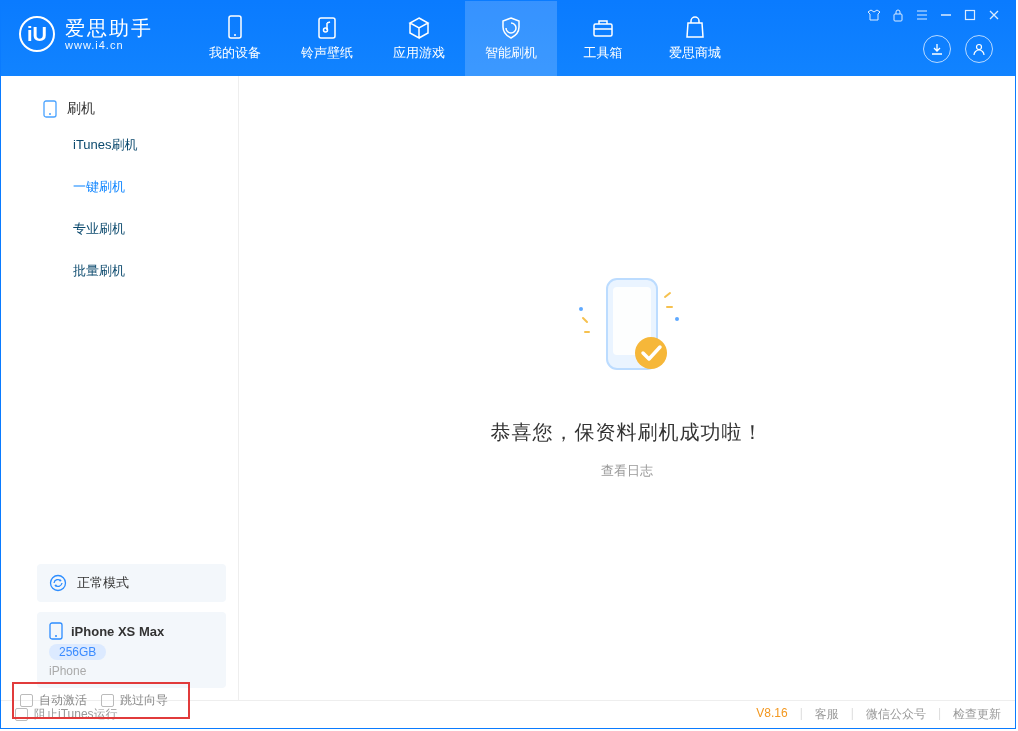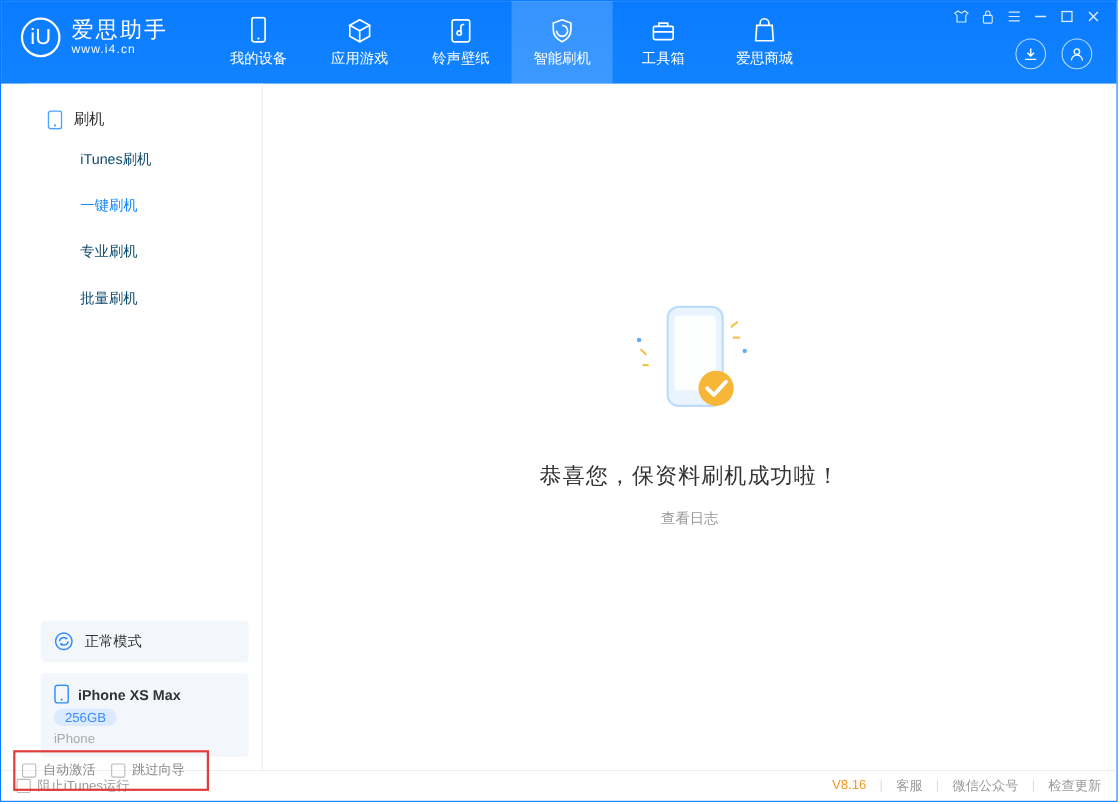--- a/index.html
+++ b/index.html
@@ -3,21 +3,21 @@
 <meta charset="utf-8">
 <style>
 * { margin: 0; padding: 0; box-sizing: border-box; font-family: "Microsoft YaHei", Arial, sans-serif; }
 body { background: #fff; width: 1018px; height: 731px; overflow: hidden; }
 
 .app-window { width: 1016px; height: 729px; border: 1px solid #0a7bff; display: flex; flex-direction: column; }
 
 
 .titlebar { height: 75px; background: linear-gradient(to bottom, #0a7bff, #1183ff); display: flex; align-items: flex-start; color: #fff; }
 .logo-area { display: flex; align-items: center; padding: 15px 18px 0 18px; }
-.logo-circle { width: 36px; height: 36px; border: 2px solid #fff; border-radius: 50%; display: flex; align-items: center; justify-content: center; font-size: 20px; font-weight: normal; margin-right: 10px; }
+.logo-circle { width: 36px; height: 36px; border: 2px solid #fff; border-radius: 50%; display: flex; align-items: center; justify-content: center; font-size: 20px; font-weight: bold; margin-right: 10px; }
 .logo-text { display: flex; flex-direction: column; }
 .logo-title { font-size: 20px; font-weight: 500; letter-spacing: 2px; line-height: 22px; }
 .logo-sub { font-size: 11px; letter-spacing: 1px; opacity: 0.95; }
 
 .nav-tabs { display: flex; height: 100%; margin-left: 18px; }
 .nav-tab { width: 92px; height: 100%; display: flex; flex-direction: column; align-items: center; justify-content: center; cursor: pointer; gap: 4px; font-size: 13px; }
 .nav-tab.active { background: rgba(255,255,255,0.18); }
 .nav-icon { width: 24px; height: 24px; display: flex; align-items: center; justify-content: center; }
 
 .titlebar-right { margin-left: auto; display: flex; flex-direction: column; align-items: flex-end; height: 100%; padding-right: 6px; }
@@ -82,35 +82,35 @@
         <span class="nav-icon">
           <svg width="20" height="26" viewBox="0 0 20 26">
               <rect x="4" y="1" width="12" height="22" rx="2" fill="none" stroke="#fff" stroke-width="1.5"></rect>
               <circle cx="10" cy="20" r="1" fill="#fff"></circle>
             </svg>
         </span>
         <span>我的设备</span>
       </div>
       <div class="nav-tab">
         <span class="nav-icon">
-          <svg width="24" height="24" viewBox="0 0 24 24">
-              <path d="M12 2 L21 7 L12 12 L3 7 Z M3 7 V17 L12 22 V12 M21 7 V17 L12 22" fill="none" stroke="#fff" stroke-width="1.5"></path>
-            </svg>
-        </span>
-        <span>应用游戏</span>
-      </div>
-      <div class="nav-tab">
-        <span class="nav-icon">
           <svg width="22" height="24" viewBox="0 0 22 24">
               <rect x="3" y="2" width="16" height="20" rx="2" fill="none" stroke="#fff" stroke-width="1.5"></rect>
               <path d="M11 7 V14 M11 7 L14 6" stroke="#fff" stroke-width="1.5" fill="none"></path>
               <circle cx="9.5" cy="14" r="2" fill="none" stroke="#fff" stroke-width="1.5"></circle>
             </svg>
         </span>
         <span>铃声壁纸</span>
+      </div>
+      <div class="nav-tab">
+        <span class="nav-icon">
+          <svg width="24" height="24" viewBox="0 0 24 24">
+              <path d="M12 2 L21 7 L12 12 L3 7 Z M3 7 V17 L12 22 V12 M21 7 V17 L12 22" fill="none" stroke="#fff" stroke-width="1.5"></path>
+            </svg>
+        </span>
+        <span>应用游戏</span>
       </div>
       <div class="nav-tab active">
         <span class="nav-icon">
           <svg width="24" height="24" viewBox="0 0 24 24">
               <path d="M12 2 L20 5 V11 C20 16 16 20 12 22 C8 20 4 16 4 11 V5 Z" fill="none" stroke="#fff" stroke-width="1.5"></path>
               <path d="M12 7 A5 5 0 1 1 7 12" fill="none" stroke="#fff" stroke-width="1.5"></path>
             </svg>
         </span>
         <span>智能刷机</span>
       </div>

